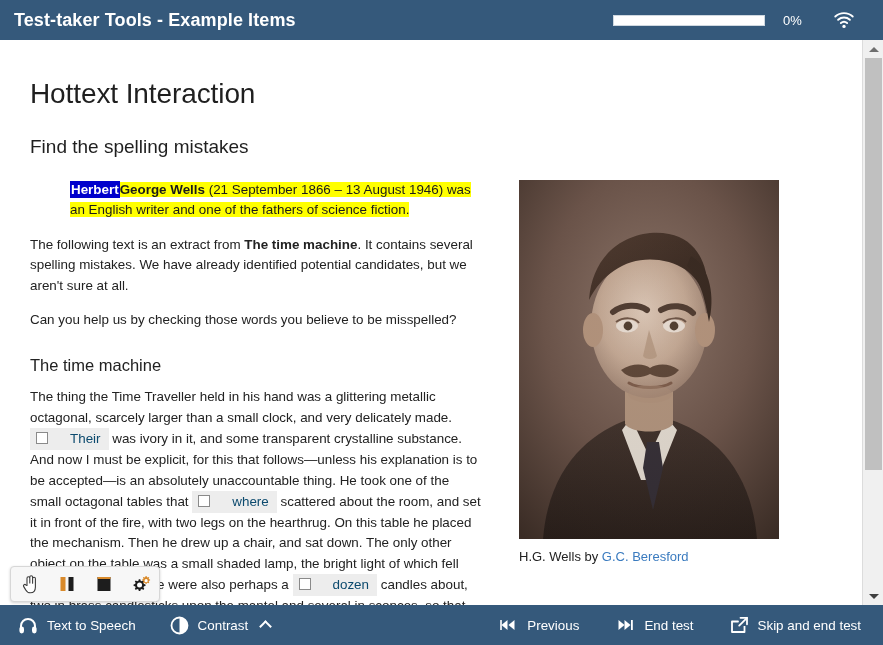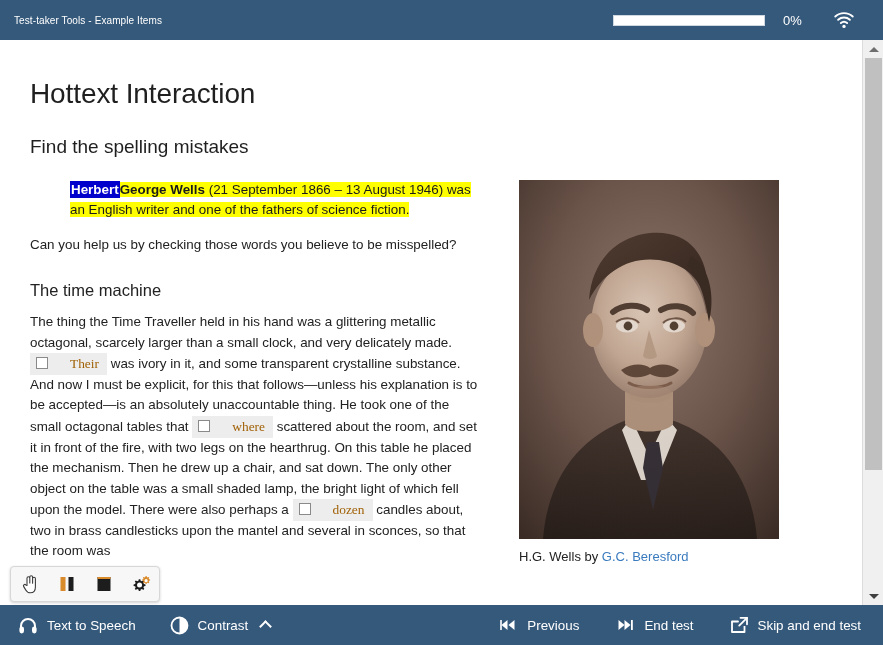--- a/index.html
+++ b/index.html
@@ -26,22 +26,22 @@
     top: 0; left: 0;
     width: 883px;
     height: 40px;
     background: #35597b;
     display: flex;
     align-items: center;
     color: #ffffff;
   }
   .header-title {
     margin-left: 14px;
-    font-size: 10px;
-    font-weight: 400;
+    font-size: 18px;
+    font-weight: 700;
     letter-spacing: 0.1px;
     white-space: nowrap;
   }
   .header-right {
     position: absolute;
     right: 0; top: 0;
     height: 40px;
     display: flex;
     align-items: center;
   }
@@ -156,21 +156,21 @@
     white-space: nowrap;
   }
   .hottext .box {
     display: inline-block;
     width: 12px; height: 12px;
     border: 1px solid #8a8a8a;
     background: #ffffff;
     vertical-align: -1px;
     margin-right: 22px;
   }
-  .hottext .ht-label { color: #a16207; font-family: Liberation Serif, serif; }
+  .hottext .ht-label { color: #0c4a6e; }
 
   
   .photo-frame {
     width: 260px;
     height: 359px;
     overflow: hidden;
     background: #4a3a33;
     display: block;
   }
   .photo-frame svg { display: block; }
@@ -308,20 +308,21 @@
       <h2 class="section-subtitle">Find the spelling mistakes</h2>
 
       <div class="columns">
 
         <div class="col-left">
 
           <p style="margin-bottom:14px;padding-left:40px;">
             <span class="highlight-block"><span class="sel-word">Herbert</span><span class="bold">George Wells</span><span> (21 September 1866 – 13 August 1946) was an English writer and one of the fathers of science fiction.</span></span>
           </p>
 
+          <p class="body-text"><span>The following text is an extract from </span><span class="bold">The time machine</span><span>. It contains several spelling mistakes. We have already identified potential candidates, but we aren't sure at all.</span></p>
 
           <p class="body-text">Can you help us by checking those words you believe to be misspelled?</p>
 
           <h3 class="sub-heading">The time machine</h3>
 
           <div class="body-text"><span>The thing the Time Traveller held in his hand was a glittering metallic octagonal, scarcely larger than a small clock, and very delicately made.</span>
             <span class="hottext"><span class="box"></span><span class="ht-label">Their</span></span><span> was ivory in it, and some transparent crystalline substance. And now I must be explicit, for this that follows—unless his explanation is to be accepted—is an absolutely unaccountable thing. He took one of the small octagonal tables that </span><span class="hottext"><span class="box"></span><span class="ht-label">where</span></span><span> scattered about the room, and set it in front of the fire, with two legs on the hearthrug. On this table he placed the mechanism. Then he drew up a chair, and sat down. The only other object on the table was a small shaded lamp, the bright light of which fell upon the model. There were also perhaps a </span><span class="hottext"><span class="box"></span><span class="ht-label">dozen</span></span><span> candles about, two in brass candlesticks upon the mantel and several in sconces, so that the room was</span></div>
 
         </div>
 

